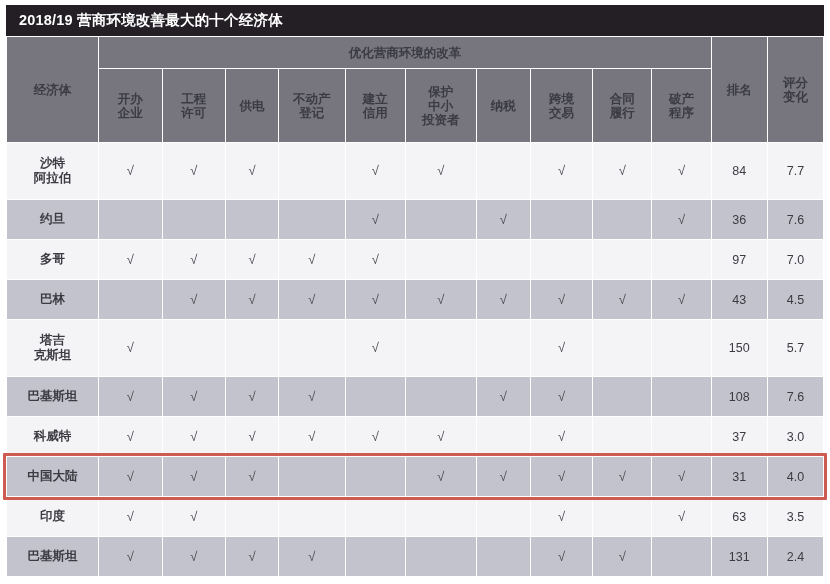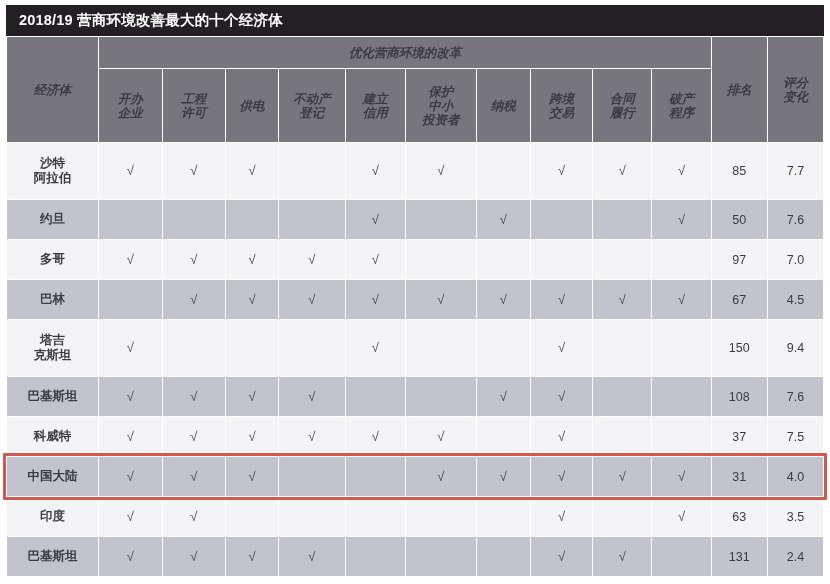--- a/index.html
+++ b/index.html
@@ -56,21 +56,20 @@
     color: #3b3b42;
   }
 
   
   .hd {
     background: #77767f;
     color: #ffffff;
     font-weight: bold;
     font-size: 13px;
     line-height: 1.12;
-    font-style: italic;
   }
   .hd-group {
     height: 31px;
     font-size: 13.5px;
   }
   .hd-sub {
     height: 73px;
     padding: 0 1px;
   }
   .hd-tall {
@@ -205,38 +204,38 @@
           <td class="cell cell-tall"><span class="chk">√</span></td>
           <td class="cell cell-tall"><span class="chk">√</span></td>
           <td class="cell cell-tall"><span class="chk">√</span></td>
           <td class="cell cell-tall"><span class="blank"></span></td>
           <td class="cell cell-tall"><span class="chk">√</span></td>
           <td class="cell cell-tall"><span class="chk">√</span></td>
           <td class="cell cell-tall"><span class="blank"></span></td>
           <td class="cell cell-tall"><span class="chk">√</span></td>
           <td class="cell cell-tall"><span class="chk">√</span></td>
           <td class="cell cell-tall"><span class="chk">√</span></td>
-          <td class="cell cell-tall num">85</td>
+          <td class="cell cell-tall num">84</td>
           <td class="cell cell-tall num">7.7</td>
         </tr>
         <tr class="row-dark">
           <td class="cell name">
             <span class="nm-line">约旦</span>
           </td>
           <td class="cell"><span class="blank"></span></td>
           <td class="cell"><span class="blank"></span></td>
           <td class="cell"><span class="blank"></span></td>
           <td class="cell"><span class="blank"></span></td>
           <td class="cell"><span class="chk">√</span></td>
           <td class="cell"><span class="blank"></span></td>
           <td class="cell"><span class="chk">√</span></td>
           <td class="cell"><span class="blank"></span></td>
           <td class="cell"><span class="blank"></span></td>
           <td class="cell"><span class="chk">√</span></td>
-          <td class="cell num">50</td>
+          <td class="cell num">36</td>
           <td class="cell num">7.6</td>
         </tr>
         <tr class="row-light">
           <td class="cell name">
             <span class="nm-line">多哥</span>
           </td>
           <td class="cell"><span class="chk">√</span></td>
           <td class="cell"><span class="chk">√</span></td>
           <td class="cell"><span class="chk">√</span></td>
           <td class="cell"><span class="chk">√</span></td>
@@ -256,40 +255,40 @@
           <td class="cell"><span class="blank"></span></td>
           <td class="cell"><span class="chk">√</span></td>
           <td class="cell"><span class="chk">√</span></td>
           <td class="cell"><span class="chk">√</span></td>
           <td class="cell"><span class="chk">√</span></td>
           <td class="cell"><span class="chk">√</span></td>
           <td class="cell"><span class="chk">√</span></td>
           <td class="cell"><span class="chk">√</span></td>
           <td class="cell"><span class="chk">√</span></td>
           <td class="cell"><span class="chk">√</span></td>
-          <td class="cell num">67</td>
+          <td class="cell num">43</td>
           <td class="cell num">4.5</td>
         </tr>
         <tr class="row-light">
           <td class="cell cell-tall name">
             <span class="nm-line">塔吉</span>
             <span class="nm-line">克斯坦</span>
           </td>
           <td class="cell cell-tall"><span class="chk">√</span></td>
           <td class="cell cell-tall"><span class="blank"></span></td>
           <td class="cell cell-tall"><span class="blank"></span></td>
           <td class="cell cell-tall"><span class="blank"></span></td>
           <td class="cell cell-tall"><span class="chk">√</span></td>
           <td class="cell cell-tall"><span class="blank"></span></td>
           <td class="cell cell-tall"><span class="blank"></span></td>
           <td class="cell cell-tall"><span class="chk">√</span></td>
           <td class="cell cell-tall"><span class="blank"></span></td>
           <td class="cell cell-tall"><span class="blank"></span></td>
           <td class="cell cell-tall num">150</td>
-          <td class="cell cell-tall num">9.4</td>
+          <td class="cell cell-tall num">5.7</td>
         </tr>
         <tr class="row-dark">
           <td class="cell name">
             <span class="nm-line">巴基斯坦</span>
           </td>
           <td class="cell"><span class="chk">√</span></td>
           <td class="cell"><span class="chk">√</span></td>
           <td class="cell"><span class="chk">√</span></td>
           <td class="cell"><span class="chk">√</span></td>
           <td class="cell"><span class="blank"></span></td>
@@ -309,21 +308,21 @@
           <td class="cell"><span class="chk">√</span></td>
           <td class="cell"><span class="chk">√</span></td>
           <td class="cell"><span class="chk">√</span></td>
           <td class="cell"><span class="chk">√</span></td>
           <td class="cell"><span class="chk">√</span></td>
           <td class="cell"><span class="blank"></span></td>
           <td class="cell"><span class="chk">√</span></td>
           <td class="cell"><span class="blank"></span></td>
           <td class="cell"><span class="blank"></span></td>
           <td class="cell num">37</td>
-          <td class="cell num">7.5</td>
+          <td class="cell num">3.0</td>
         </tr>
         <tr class="row-dark">
           <td class="cell name">
             <span class="nm-line">中国大陆</span>
           </td>
           <td class="cell"><span class="chk">√</span></td>
           <td class="cell"><span class="chk">√</span></td>
           <td class="cell"><span class="chk">√</span></td>
           <td class="cell"><span class="blank"></span></td>
           <td class="cell"><span class="blank"></span></td>

